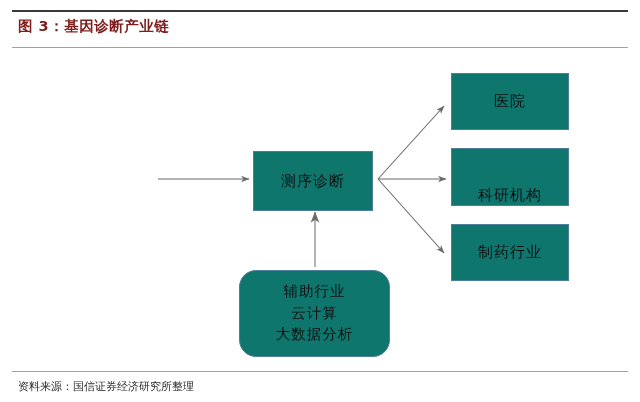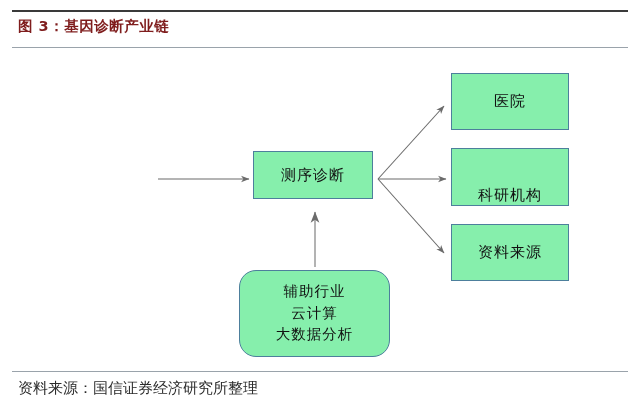--- a/index.html
+++ b/index.html
@@ -54,21 +54,21 @@
     left: 12px;
     top: 371px;
     width: 616px;
     height: 1px;
     background: #9aa3ab;
   }
   .source-note {
     position: absolute;
     left: 18px;
     top: 379px;
-    font-size: 15px;
+    font-size: 11px;
     color: #2b2b2b;
     white-space: nowrap;
     font-family: "DejaVu Serif", "Liberation Serif", serif;
   }
 
   
   .canvas {
     position: absolute;
     left: 0;
     top: 48px;
@@ -82,21 +82,21 @@
     width: 640px;
     height: 323px;
     pointer-events: none;
   }
 
   
   .node {
     position: absolute;
     box-sizing: border-box;
     border: 1.4px solid #4d7f9c;
-    background: #86efac;
+    background: #0f766e;
     display: flex;
     align-items: center;
     justify-content: center;
     text-align: center;
     color: #111111;
     font-family: "DejaVu Serif", "Liberation Serif", serif;
     line-height: 1.35;
   }
   .node .node-text {
     display: block;
@@ -107,21 +107,21 @@
   .node-producer {
     left: 56px;
     top: 101px;
     width: 100px;
     height: 59px;
   }
   .node-diagnosis {
     left: 253px;
     top: 103px;
     width: 120px;
-    height: 48px;
+    height: 60px;
   }
   .node-hospital {
     left: 451px;
     top: 25px;
     width: 118px;
     height: 57px;
   }
   .node-research {
     left: 451px;
     top: 100px;
@@ -184,21 +184,21 @@
 
     <div class="node node-hospital">
       <span class="node-text">医院</span>
     </div>
 
     <div class="node node-research">
       <span class="node-text">科研机构</span>
     </div>
 
     <div class="node node-pharma">
-      <span class="node-text">资料来源</span>
+      <span class="node-text">制药行业</span>
     </div>
 
     <div class="node node-support">
       <span class="node-text">辅助行业
 云计算
 大数据分析</span>
     </div>
 
   </div>
 

